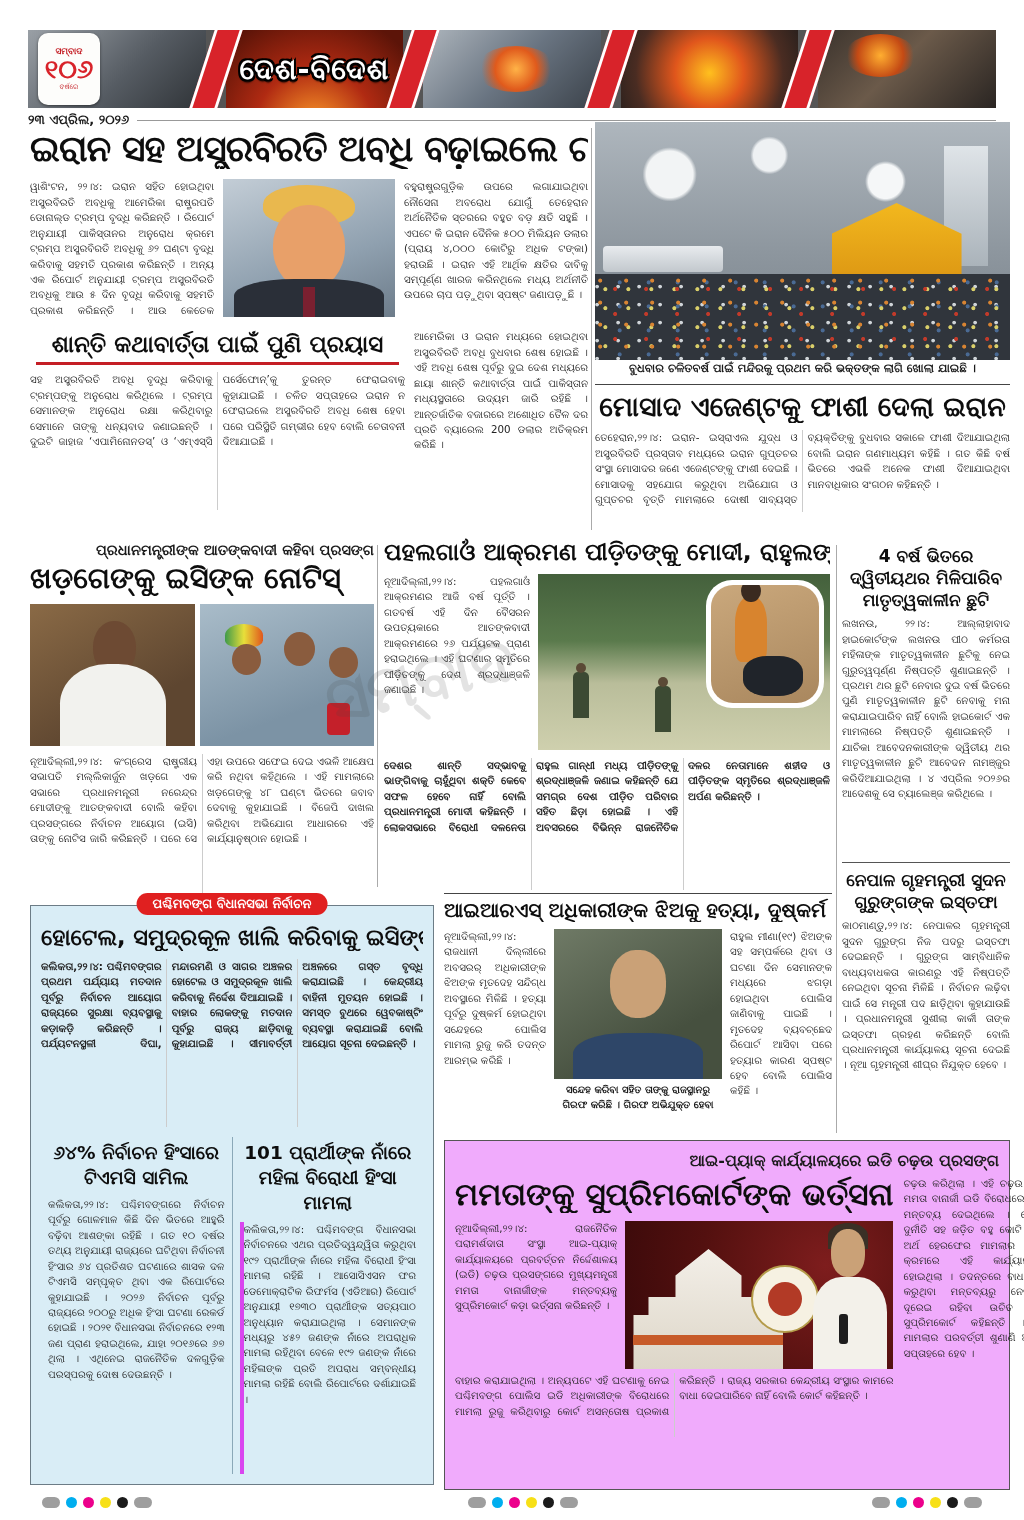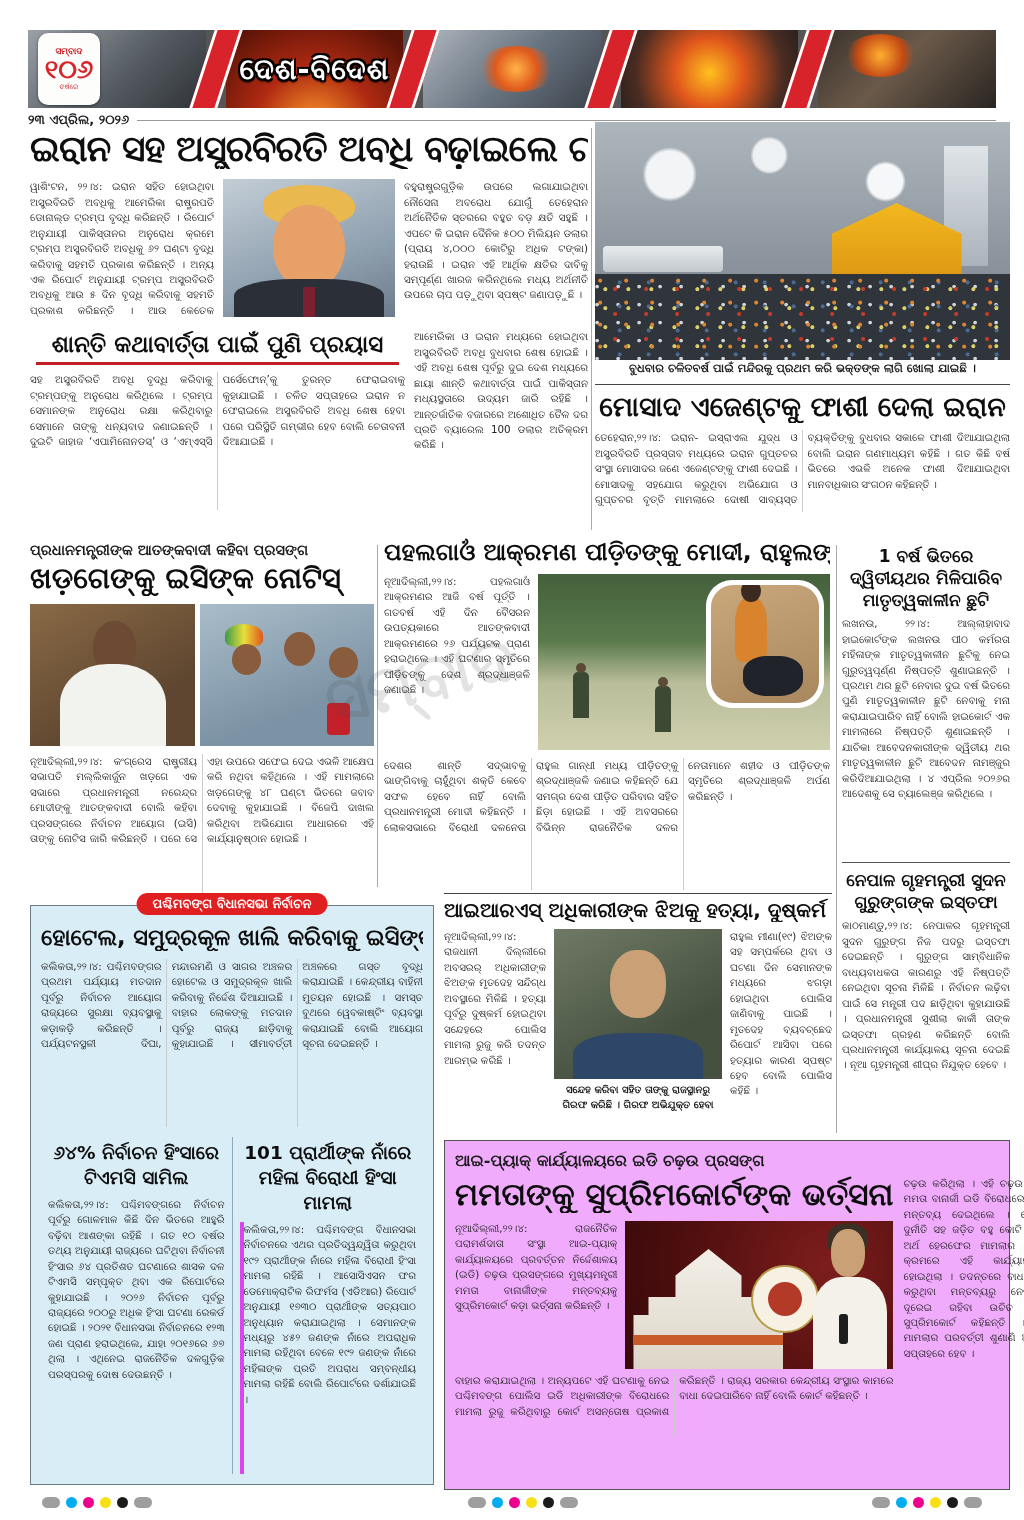--- a/index.html
+++ b/index.html
@@ -27,25 +27,25 @@
       border-radius:10px;z-index:5;display:flex;flex-direction:column;align-items:center;
       justify-content:center;box-shadow:0 1px 3px rgba(0,0,0,.5);}
   .logo-top{font-size:9px;font-weight:bold;color:#c41e25;line-height:1;}
   .logo-num{font-size:26px;font-weight:bold;color:#d8232a;line-height:1.05;}
   .logo-sub{font-size:7px;color:#c41e25;line-height:1;}
   
   .dateline{left:28px;top:112px;width:968px;display:flex;align-items:center;gap:8px;}
   .dateline .dt{font-size:13px;font-weight:bold;white-space:nowrap;}
   .dateline .rule{flex:1;height:1px;background:#999;}
   
-  .kick{font-weight:bold;text-align:left;}
+  .kick{font-weight:bold;text-align:right;}
   .body-text{font-size:10.3px;line-height:1.5;text-align:justify;color:#222;overflow:hidden;
       word-break:break-word;}
   .cols2{column-count:2;column-gap:10px;column-rule:1px solid #ccc;}
-  .cols3{column-count:3;column-gap:10px;column-rule:1px solid #ccc;}
+  .cols3{column-count:3;column-gap:10px;column-rule:1px solid #ccc;font-weight:bold;}
   .hline{background:#444;height:1px;}
   .vline{background:#aaa;width:1px;}
   h1,h2,h3{margin:0;color:#0d0d0d;font-weight:bold;}
   
   .lead{left:30px;top:126px;width:558px;height:406px;}
   .lead h1{font-size:36px;line-height:1.15;letter-spacing:-1px;margin:2px 0 10px;white-space:nowrap;overflow:hidden;}
   .lead-row1{display:flex;gap:9px;height:140px;}
   .lead-col{flex:1;}
   .trump-photo{width:172px;height:138px;flex:0 0 172px;position:relative;overflow:hidden;
       background:linear-gradient(160deg,#c3cdd6 0%,#8fa0af 60%,#6d7c8a 100%);}
@@ -83,21 +83,21 @@
         radial-gradient(circle at 65% 60%, #c23a2a 1.6px, transparent 2.4px),
         radial-gradient(circle at 45% 80%, #d9cf6a 1.6px, transparent 2.4px),
         radial-gradient(circle at 85% 35%, #4a6a94 1.6px, transparent 2.4px),
         radial-gradient(circle at 10% 70%, #cfd4d8 1.4px, transparent 2.2px);
       background-size:26px 22px,31px 25px,23px 19px,29px 24px,21px 18px;}
   .ked-tents{position:absolute;left:2%;top:52%;width:120px;height:26px;
       background:linear-gradient(180deg,#e8ebee,#c2c8cd);border-radius:4px;}
   .ked-cap{font-size:11.5px;font-weight:bold;text-align:center;line-height:1.5;margin-top:5px;}
   .mosad-rule{margin:7px 0 6px;}
   .mosad h2{font-size:27px;text-align:center;margin:0 0 7px;white-space:nowrap;overflow:hidden;}
-  .mosad .body-text{height:82px;font-family:Liberation Serif, serif;}
+  .mosad .body-text{height:82px;}
   
   .kharge{left:30px;top:542px;width:344px;height:350px;}
   .kharge .kick{font-size:14.5px;margin-bottom:2px;}
   .kharge h2{font-size:29px;text-align:left;margin:0 0 8px;white-space:nowrap;overflow:hidden;}
   .kharge-photos{display:flex;gap:5px;height:142px;}
   .kharge-photo{flex:1;position:relative;overflow:hidden;background:linear-gradient(150deg,#8a6a46 0%,#5e4630 70%);}
   .kh-shirt{position:absolute;left:18%;bottom:-6px;width:64%;height:62%;background:#f2f2ee;border-radius:45% 45% 0 0;}
   .kh-head{position:absolute;left:38%;top:12%;width:26%;height:38%;background:#6d4a33;border-radius:48%;}
   .group-photo{flex:1.05;position:relative;overflow:hidden;background:linear-gradient(160deg,#a9bcc9 0%,#7c93a5 70%);}
   .gp-head{position:absolute;border-radius:50%;background:#8a5c3e;}
@@ -228,21 +228,21 @@
         <div class="trump-tie"></div>
       </div>
       <div class="lead-col body-text">ବହୁରାଷ୍ଟ୍ରଗୁଡ଼ିକ ଉପରେ ଲଗାଯାଇଥିବା ନୌସେନା ଅବରୋଧ ଯୋଗୁଁ ତେହେରାନ ଅର୍ଥନୈତିକ ସ୍ତରରେ ବହୁତ ବଡ଼ କ୍ଷତି ସହୁଛି । ଏପଟେ କି ଇରାନ ଦୈନିକ ୫୦୦ ମିଲିୟନ ଡଲାର (ପ୍ରାୟ ୪,୦୦୦ କୋଟିରୁ ଅଧିକ ଟଙ୍କା) ହରାଉଛି । ଇରାନ ଏହି ଆର୍ଥିକ କ୍ଷତିର ଦାବିକୁ ସମ୍ପୂର୍ଣ୍ଣ ଖାରଜ କରିନଥିଲେ ମଧ୍ୟ ଅର୍ଥନୀତି ଉପରେ ଚାପ ପଡ଼ୁଥିବା ସ୍ପଷ୍ଟ ଜଣାପଡ଼ୁଛି ।</div>
     </div>
     <div class="lead-row2">
       <div class="lead-sub">
         <h2>ଶାନ୍ତି କଥାବାର୍ତ୍ତା ପାଇଁ ପୁଣି ପ୍ରୟାସ</h2>
         <div class="red-rule"></div>
         <div class="body-text cols2">ସହ ଅସ୍ତ୍ରବିରତି ଅବଧି ବୃଦ୍ଧି କରିବାକୁ ଟ୍ରମ୍ପଙ୍କୁ ଅନୁରୋଧ କରିଥିଲେ । ଟ୍ରମ୍ପ ସେମାନଙ୍କ ଅନୁରୋଧ ରକ୍ଷା କରିଥିବାରୁ ସେମାନେ ତାଙ୍କୁ ଧନ୍ୟବାଦ ଜଣାଇଛନ୍ତି । ଦୁଇଟି ଜାହାଜ ‘ଏପାମିନୋନଡସ୍’ ଓ ‘ଏମ୍ଏସ୍ସି ପର୍ସେଫୋନ୍’କୁ ତୁରନ୍ତ ଫେରାଇବାକୁ କୁହାଯାଇଛି । ଚଳିତ ସପ୍ତାହରେ ଇରାନ ନ ଫେରାଇଲେ ଅସ୍ତ୍ରବିରତି ଅବଧି ଶେଷ ହେବା ପରେ ପରିସ୍ଥିତି ଗମ୍ଭୀର ହେବ ବୋଲି ଚେତାବନୀ ଦିଆଯାଇଛି ।</div>
       </div>
-      <div class="cont body-text">ଆମେରିକା ଓ ଇରାନ ମଧ୍ୟରେ ହୋଇଥିବା ଅସ୍ତ୍ରବିରତି ଅବଧି ବୁଧବାର ଶେଷ ହୋଇଛି । ଏହି ଅବଧି ଶେଷ ପୂର୍ବରୁ ଦୁଇ ଦେଶ ମଧ୍ୟରେ ଛାୟା ଶାନ୍ତି କଥାବାର୍ତ୍ତା ପାଇଁ ପାକିସ୍ତାନ ମଧ୍ୟସ୍ଥତାରେ ଉଦ୍ୟମ ଜାରି ରହିଛି । ଆନ୍ତର୍ଜାତିକ ବଜାରରେ ଅଶୋଧିତ ତୈଳ ଦର ପ୍ରତି ବ୍ୟାରେଲ 100 ଡଲାର ଅତିକ୍ରମ କରିଛି ।</div>
+      <div class="cont body-text">ଆମେରିକା ଓ ଇରାନ ମଧ୍ୟରେ ହୋଇଥିବା ଅସ୍ତ୍ରବିରତି ଅବଧି ବୁଧବାର ଶେଷ ହୋଇଛି । ଏହି ଅବଧି ଶେଷ ପୂର୍ବରୁ ଦୁଇ ଦେଶ ମଧ୍ୟରେ ଛାୟା ଶାନ୍ତି କଥାବାର୍ତ୍ତା ପାଇଁ ପାକିସ୍ତାନ ମଧ୍ୟସ୍ଥତାରେ ଉଦ୍ୟମ ଜାରି ରହିଛି । ଆନ୍ତର୍ଜାତିକ ବଜାରରେ ଅଶୋଧିତ ତୈଳ ଦର ପ୍ରତି ବ୍ୟାରେଲ 200 ଡଲାର ଅତିକ୍ରମ କରିଛି ।</div>
     </div>
   </div>
   <div class="abs vline" style="left:591px;top:128px;height:402px;"></div>
 
   <div class="abs ked">
     <div class="ked-photo">
       <div class="ked-tents"></div>
       <div class="ked-spire"></div>
       <div class="ked-temple"></div>
       <div class="ked-crowd"></div>
@@ -289,21 +289,21 @@
           </div>
         </div>
       </div>
     </div>
     <div class="body-text cols3 bottom">ଦେଶର ଶାନ୍ତି ସଦ୍ଭାବକୁ ଭାଙ୍ଗିବାକୁ ଚାହୁଁଥିବା ଶକ୍ତି କେବେ ସଫଳ ହେବେ ନାହିଁ ବୋଲି ପ୍ରଧାନମନ୍ତ୍ରୀ ମୋଦୀ କହିଛନ୍ତି । ଲୋକସଭାରେ ବିରୋଧୀ ଦଳନେତା ରାହୁଲ ଗାନ୍ଧୀ ମଧ୍ୟ ପୀଡ଼ିତଙ୍କୁ ଶ୍ରଦ୍ଧାଞ୍ଜଳି ଜଣାଇ କହିଛନ୍ତି ଯେ ସମଗ୍ର ଦେଶ ପୀଡ଼ିତ ପରିବାର ସହିତ ଛିଡ଼ା ହୋଇଛି । ଏହି ଅବସରରେ ବିଭିନ୍ନ ରାଜନୈତିକ ଦଳର ନେତାମାନେ ଶହୀଦ ଓ ପୀଡ଼ିତଙ୍କ ସ୍ମୃତିରେ ଶ୍ରଦ୍ଧାଞ୍ଜଳି ଅର୍ପଣ କରିଛନ୍ତି ।</div>
   </div>
   <div class="abs vline" style="left:836px;top:545px;height:588px;"></div>
 
   <div class="abs rightcol">
     <div>
-      <h3>1 ବର୍ଷ ଭିତରେ ଦ୍ୱିତୀୟଥର ମିଳିପାରିବ ମାତୃତ୍ୱକାଳୀନ ଛୁଟି</h3>
+      <h3>4 ବର୍ଷ ଭିତରେ ଦ୍ୱିତୀୟଥର ମିଳିପାରିବ ମାତୃତ୍ୱକାଳୀନ ଛୁଟି</h3>
       <div class="body-text maternity-body">ଲଖନଉ, ୨୨।୪: ଆଲ୍ଲାହାବାଦ ହାଇକୋର୍ଟଙ୍କ ଲଖନଉ ପୀଠ କର୍ମରତା ମହିଳାଙ୍କ ମାତୃତ୍ୱକାଳୀନ ଛୁଟିକୁ ନେଇ ଗୁରୁତ୍ୱପୂର୍ଣ୍ଣ ନିଷ୍ପତ୍ତି ଶୁଣାଇଛନ୍ତି । ପ୍ରଥମ ଥର ଛୁଟି ନେବାର ଦୁଇ ବର୍ଷ ଭିତରେ ପୁଣି ମାତୃତ୍ୱକାଳୀନ ଛୁଟି ନେବାକୁ ମନା କରାଯାଇପାରିବ ନାହିଁ ବୋଲି ହାଇକୋର୍ଟ ଏକ ମାମଲାରେ ନିଷ୍ପତ୍ତି ଶୁଣାଇଛନ୍ତି । ଯାଚିକା ଆବେଦନକାରୀଙ୍କ ଦ୍ୱିତୀୟ ଥର ମାତୃତ୍ୱକାଳୀନ ଛୁଟି ଆବେଦନ ନାମଞ୍ଜୁର କରିଦିଆଯାଇଥିଲା । ୪ ଏପ୍ରିଲ ୨୦୨୬ର ଆଦେଶକୁ ସେ ଚ୍ୟାଲେଞ୍ଜ କରିଥିଲେ ।</div>
     </div>
     <div class="nepal">
       <h3>ନେପାଳ ଗୃହମନ୍ତ୍ରୀ ସୁଦନ ଗୁରୁଙ୍ଗଙ୍କ ଇସ୍ତଫା</h3>
       <div class="body-text nepal-body">କାଠମାଣ୍ଡୁ,୨୨।୪: ନେପାଳର ଗୃହମନ୍ତ୍ରୀ ସୁଦନ ଗୁରୁଙ୍ଗ ନିଜ ପଦରୁ ଇସ୍ତଫା ଦେଇଛନ୍ତି । ଗୁରୁଙ୍ଗ ସାମ୍ବିଧାନିକ ବାଧ୍ୟବାଧକତା କାରଣରୁ ଏହି ନିଷ୍ପତ୍ତି ନେଇଥିବା ସୂଚନା ମିଳିଛି । ନିର୍ବାଚନ ଲଢ଼ିବା ପାଇଁ ସେ ମନ୍ତ୍ରୀ ପଦ ଛାଡ଼ିଥିବା କୁହାଯାଉଛି । ପ୍ରଧାନମନ୍ତ୍ରୀ ସୁଶୀଲା କାର୍କୀ ତାଙ୍କ ଇସ୍ତଫା ଗ୍ରହଣ କରିଛନ୍ତି ବୋଲି ପ୍ରଧାନମନ୍ତ୍ରୀ କାର୍ଯ୍ୟାଳୟ ସୂଚନା ଦେଇଛି । ନୂଆ ଗୃହମନ୍ତ୍ରୀ ଶୀଘ୍ର ନିଯୁକ୍ତ ହେବେ ।</div>
     </div>
   </div>
 
   <div class="abs bengal">
     <div class="bengal-pill">ପଶ୍ଚିମବଙ୍ଗ ବିଧାନସଭା ନିର୍ବାଚନ</div>

